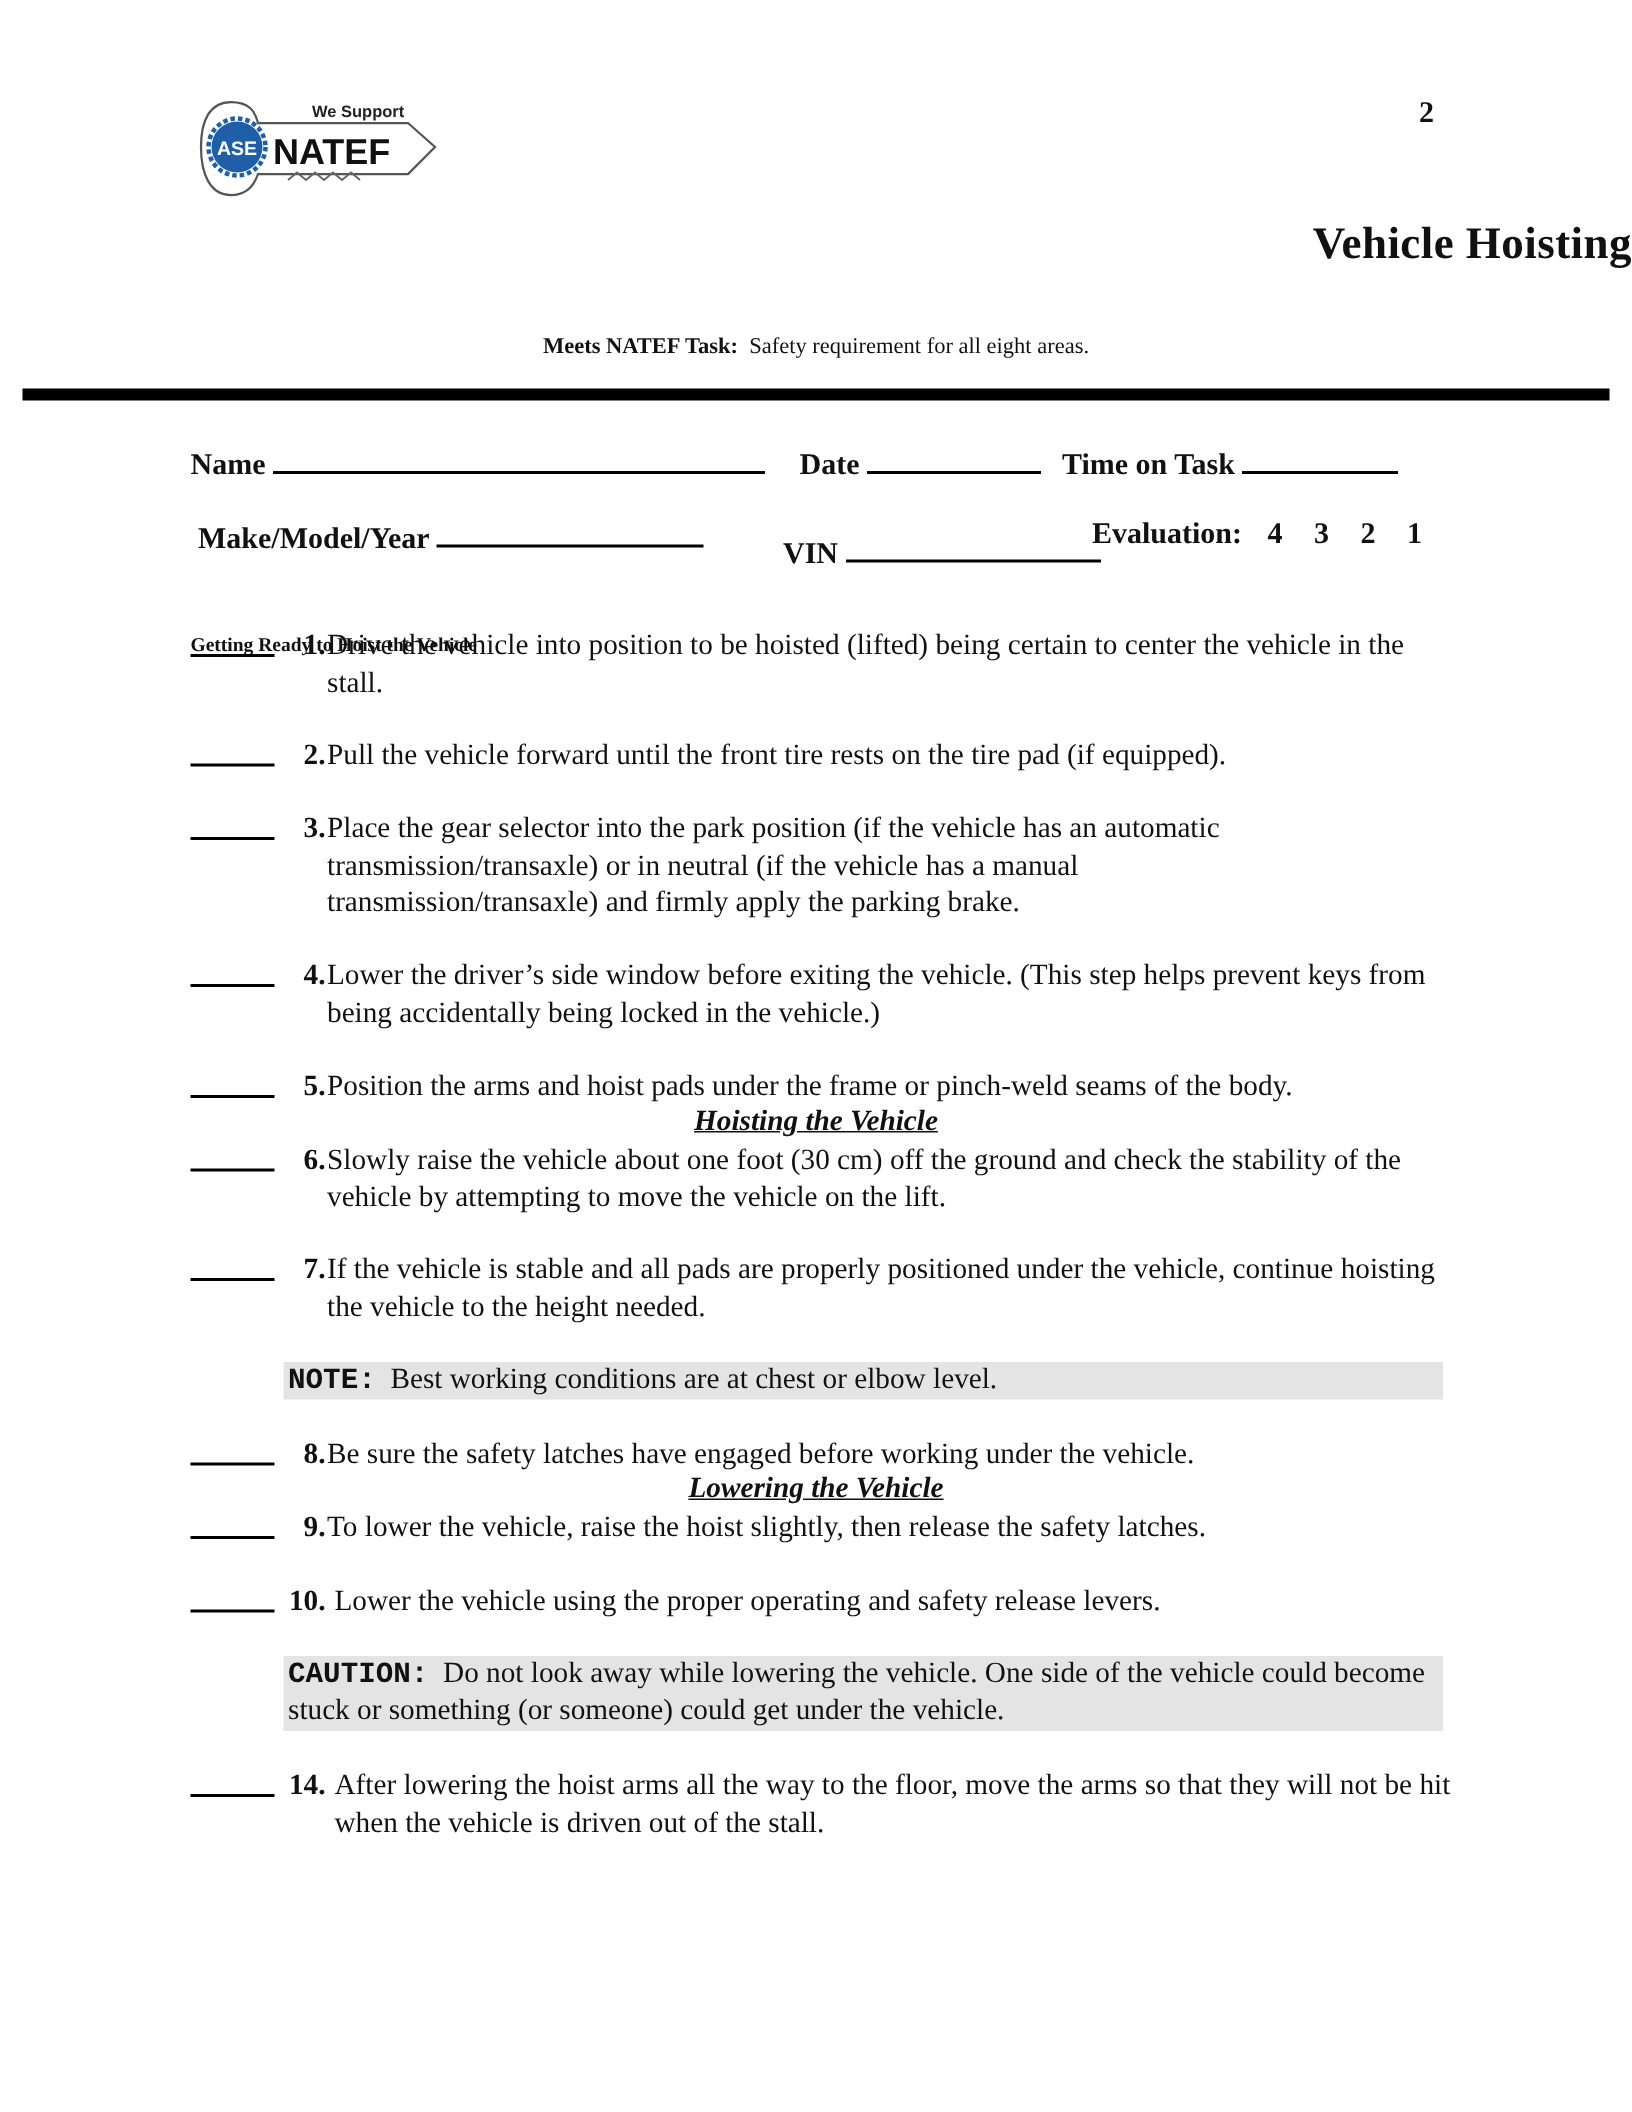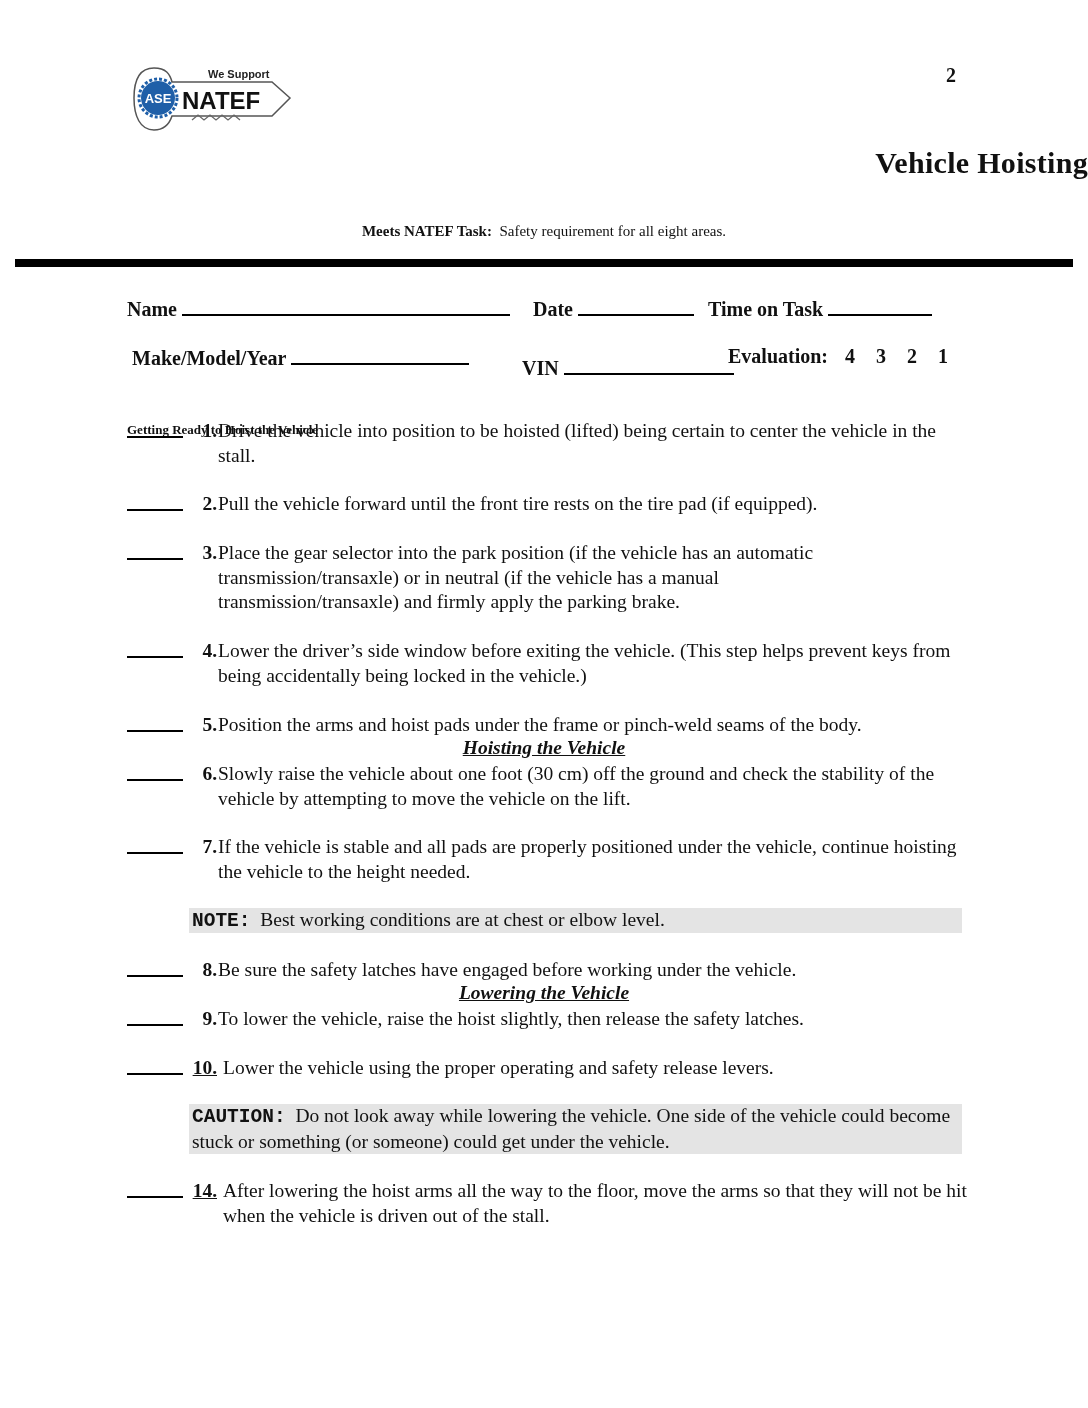--- a/index.html
+++ b/index.html
@@ -15,21 +15,21 @@
     .subtitle b { font-weight: bold; }
     .rule { left: 15px; top: 259px; width: 1058px; height: 8px; background: #000; }
 
     .fields { font-size: 20px; font-weight: bold; }
     .field-line { display: inline-block; border-bottom: 2px solid #000; height: 18px; vertical-align: baseline; }
 
     .section-heading { left: 127px; top: 394px; font-size: 13px; font-weight: bold; margin-top: 28px; }
     .item { left: 127px; width: 840px; font-size: 19.5px; line-height: 24.5px; }
     .item .blank { position: absolute; left: 0; top: 17px; width: 56px; height: 2px; background: #000; }
     .item .num { position: absolute; left: 62px; top: 0; font-weight: bold; width: 28px; text-align: right; }
-    .item .num.wide { left: 56px; width: 34px; text-decoration: underline; }
+    .item .num.wide { left: 56px; width: 34px; }
     .item .text { position: absolute; left: 91px; top: 0; width: 750px; }
     .item .text.wide { left: 96px; width: 745px; }
 
     .sub-heading { left: 0; width: 1088px; text-align: center; font-size: 19.5px; font-weight: bold; font-style: italic; text-decoration: underline; }
 
     .callout { left: 189px; width: 773px; background: #e4e4e4; font-size: 19.5px; line-height: 24.5px; padding: 0 3px; box-sizing: border-box; }
     .callout b { font-weight: bold; font-family: Liberation Mono, monospace; }
   </style>
 </head>
 <body>

